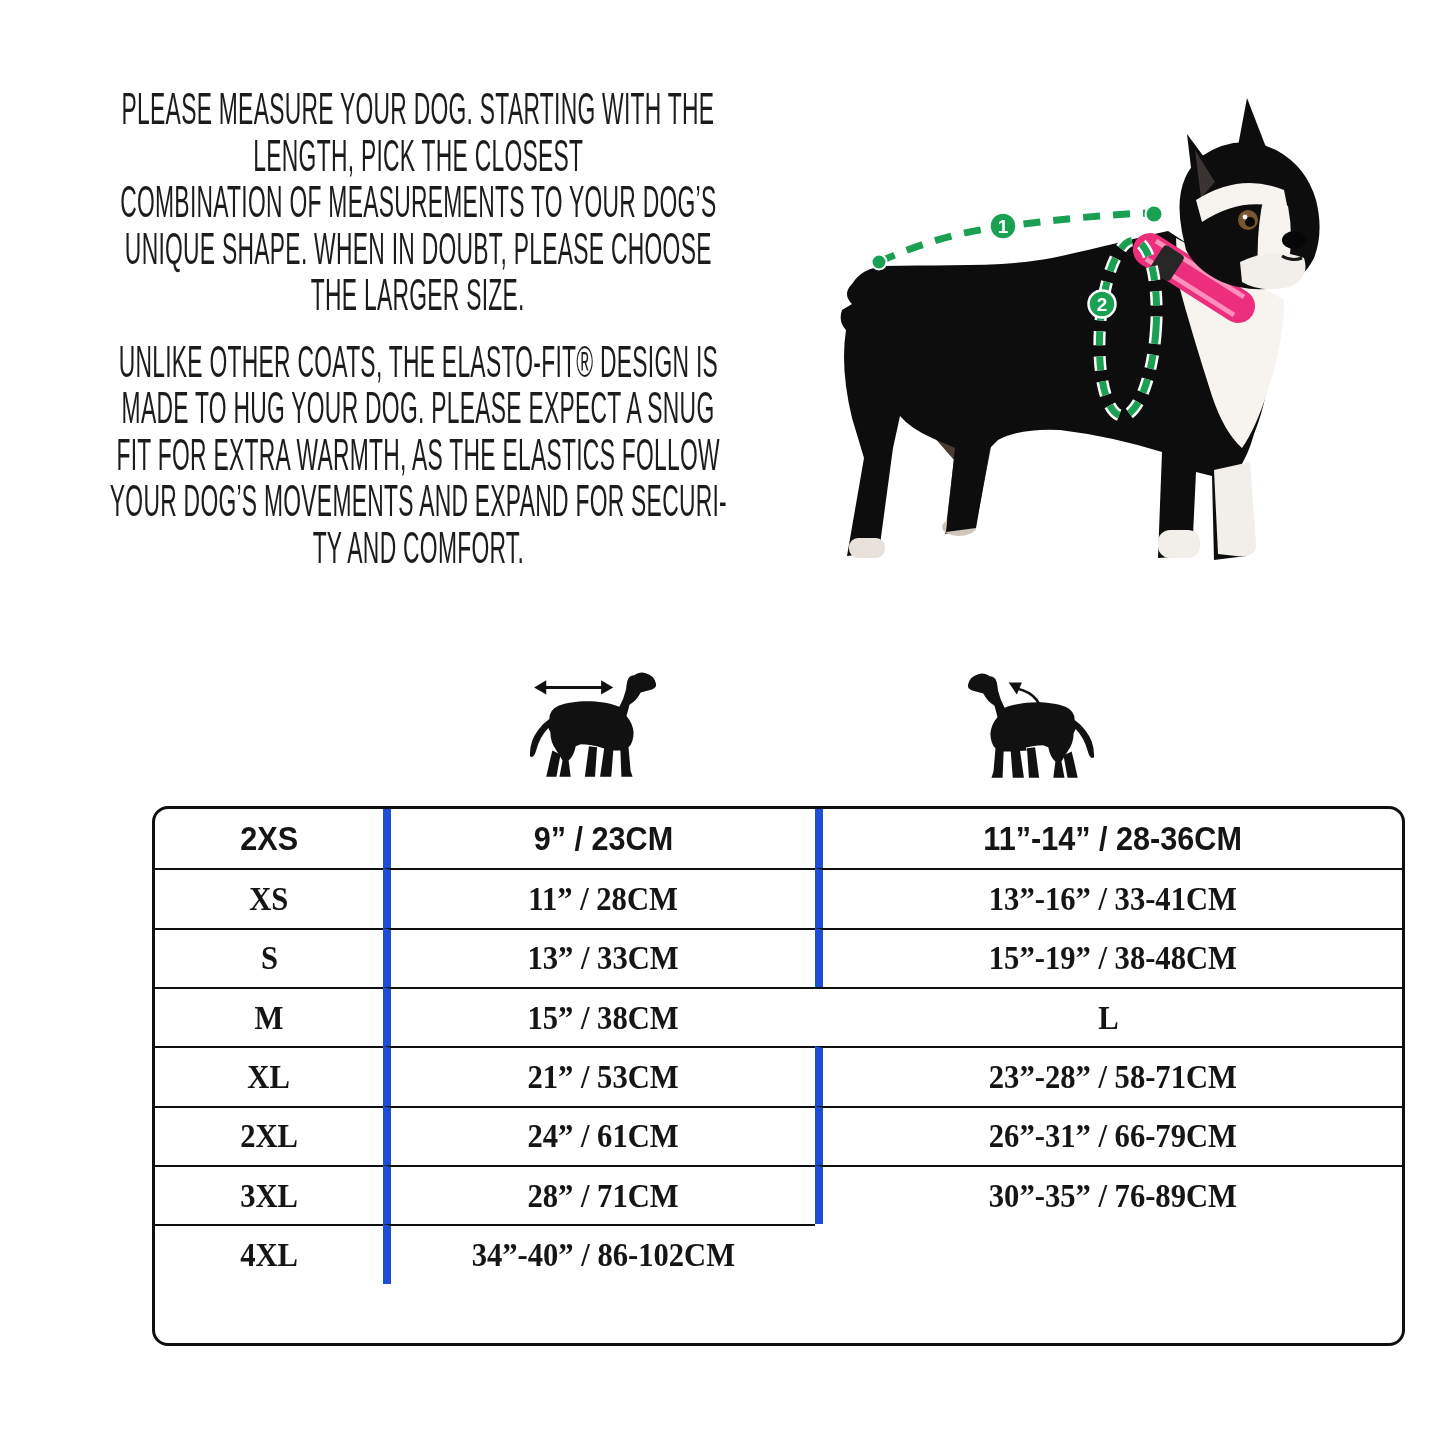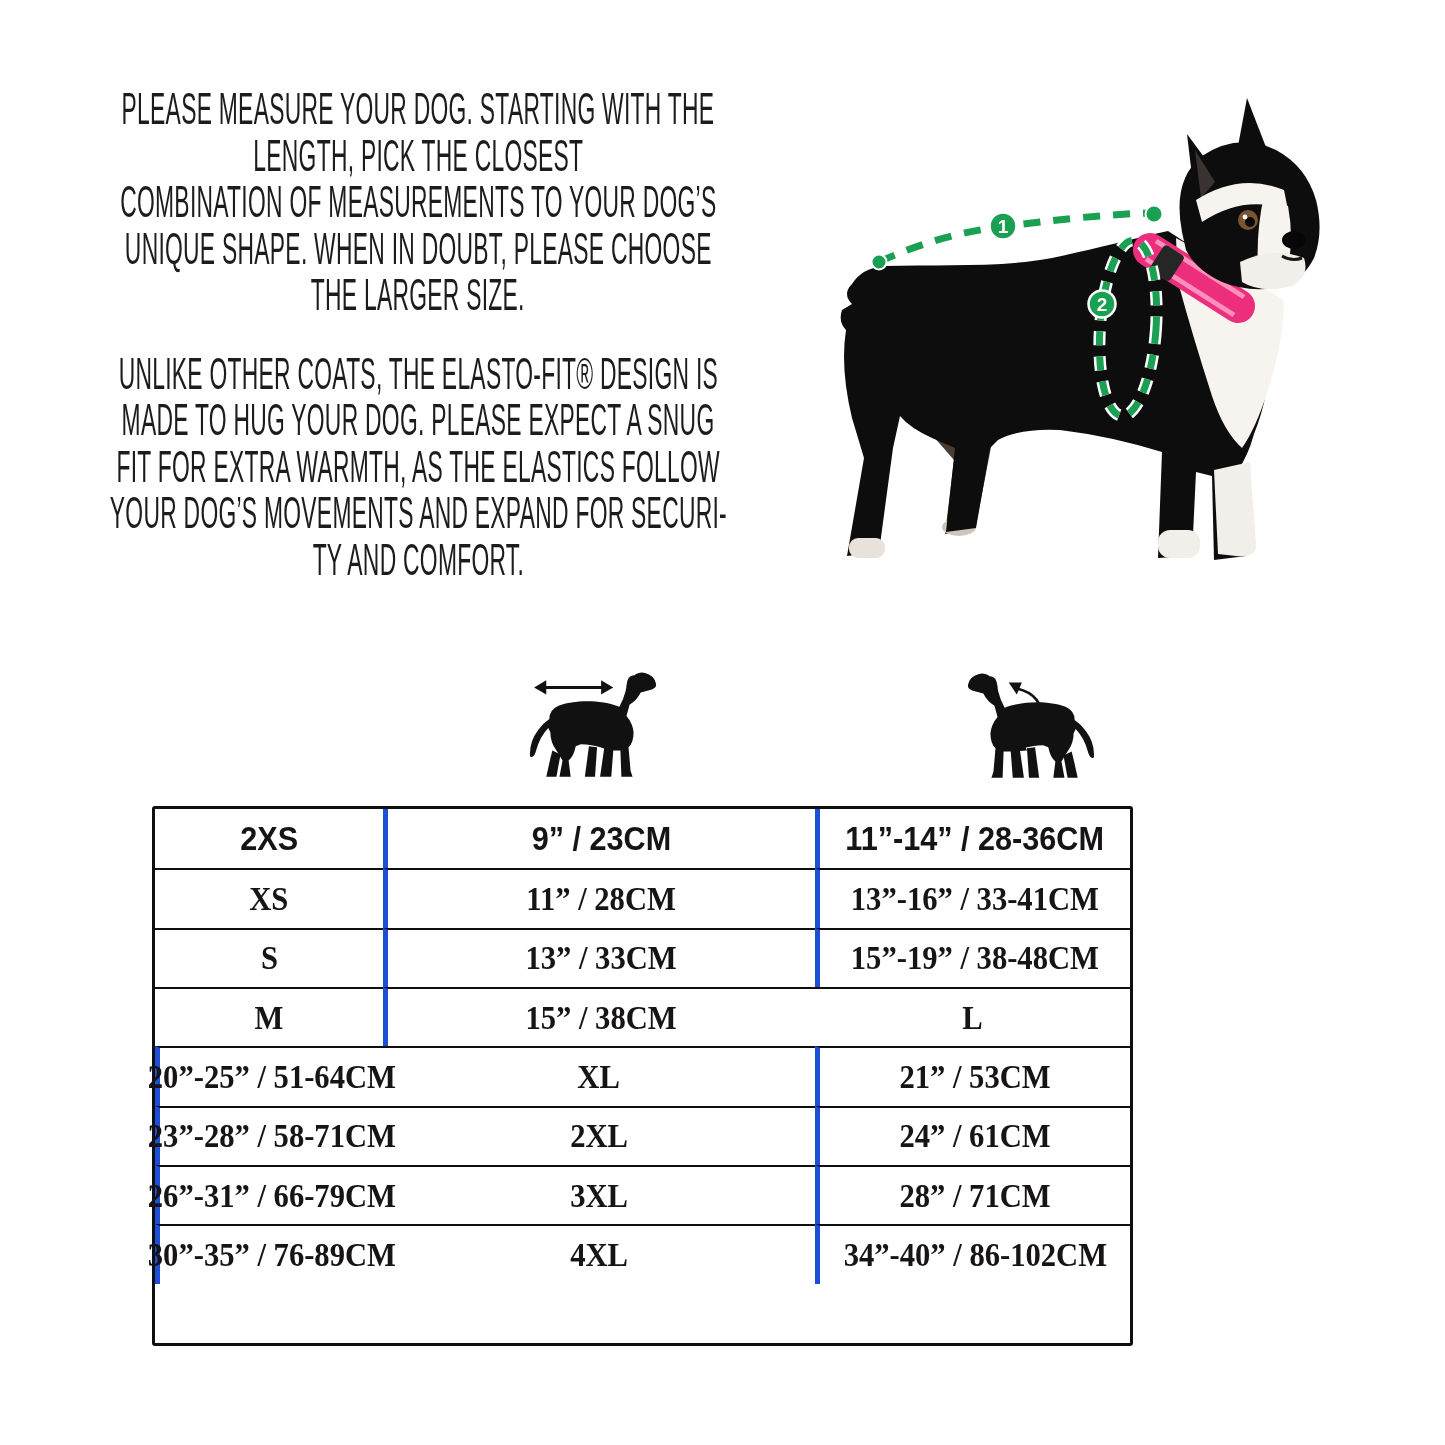--- a/index.html
+++ b/index.html
@@ -4,37 +4,37 @@
 <style>
   html,body{margin:0;padding:0;background:#fff;}
   .canvas{position:relative;width:1445px;height:1445px;background:#ffffff;overflow:hidden;
           font-family:"Liberation Sans",sans-serif;color:#1d1b1c;}
 
   
   .intro{position:absolute;left:88px;top:86px;width:660px;}
   .para{display:flex;flex-direction:column;align-items:center;font-weight:normal;}
   .para .tline{white-space:nowrap;font-size:44px;line-height:46.5px;
                transform:scaleX(0.52);transform-origin:50% 50%;letter-spacing:0.5px;}
-  .para2{margin-top:32px;}
+  .para2{margin-top:20px;}
 
   
   .dog-photo{position:absolute;left:830px;top:85px;width:560px;height:510px;}
   .icon-length{position:absolute;left:528px;top:664px;width:132px;height:118px;}
   .icon-girth{position:absolute;left:962px;top:664px;width:136px;height:118px;}
 
   
-  .size-table{position:absolute;left:152px;top:806px;width:981px;height:540px;
-              box-sizing:border-box;border:3px solid #0f0f0f;border-radius:3px;
+  .size-table{position:absolute;left:152px;top:806px;width:1253px;height:540px;
+              box-sizing:border-box;border:3px solid #0f0f0f;border-radius:16px;
               display:grid;grid-template-columns:228px 432px 1fr;
               grid-template-rows:repeat(9,1fr);background:#fff;}
   .cell{display:flex;align-items:center;justify-content:center;
         font-size:34px;font-weight:bold;color:#161415;}
   .cell .ct{white-space:nowrap;transform:scaleX(0.9);transform-origin:50% 50%;}
   .bt{border-top:2px solid #0f0f0f;font-family:Liberation Serif, serif;}
-  .bl{border-left:5px solid #1d4ed8;align-items:center;}
+  .bl{border-left:8px solid #1d4ed8;align-items:center;}
 
   .badge-num{font-family:"Liberation Sans",sans-serif;font-weight:bold;}
 </style>
 </head>
 <body>
 
 <div class="canvas">
 
   <div class="intro">
     <div class="para">
@@ -195,23 +195,20 @@
     <div class="cell bt">
         <span class="ct">M</span>
       </div>
     <div class="cell bt bl">
         <span class="ct">15” / 38CM</span>
       </div>
 
     <div class="cell bt">
         <span class="ct">L</span>
       </div>
-    <div class="cell bt bl">
-        <span class="ct">20”-25” / 51-64CM</span>
-      </div>
 
     <div class="cell bt">
         <span class="ct">XL</span>
       </div>
     <div class="cell bt bl">
         <span class="ct">21” / 53CM</span>
       </div>
     <div class="cell bt bl">
         <span class="ct">23”-28” / 58-71CM</span>
       </div>

